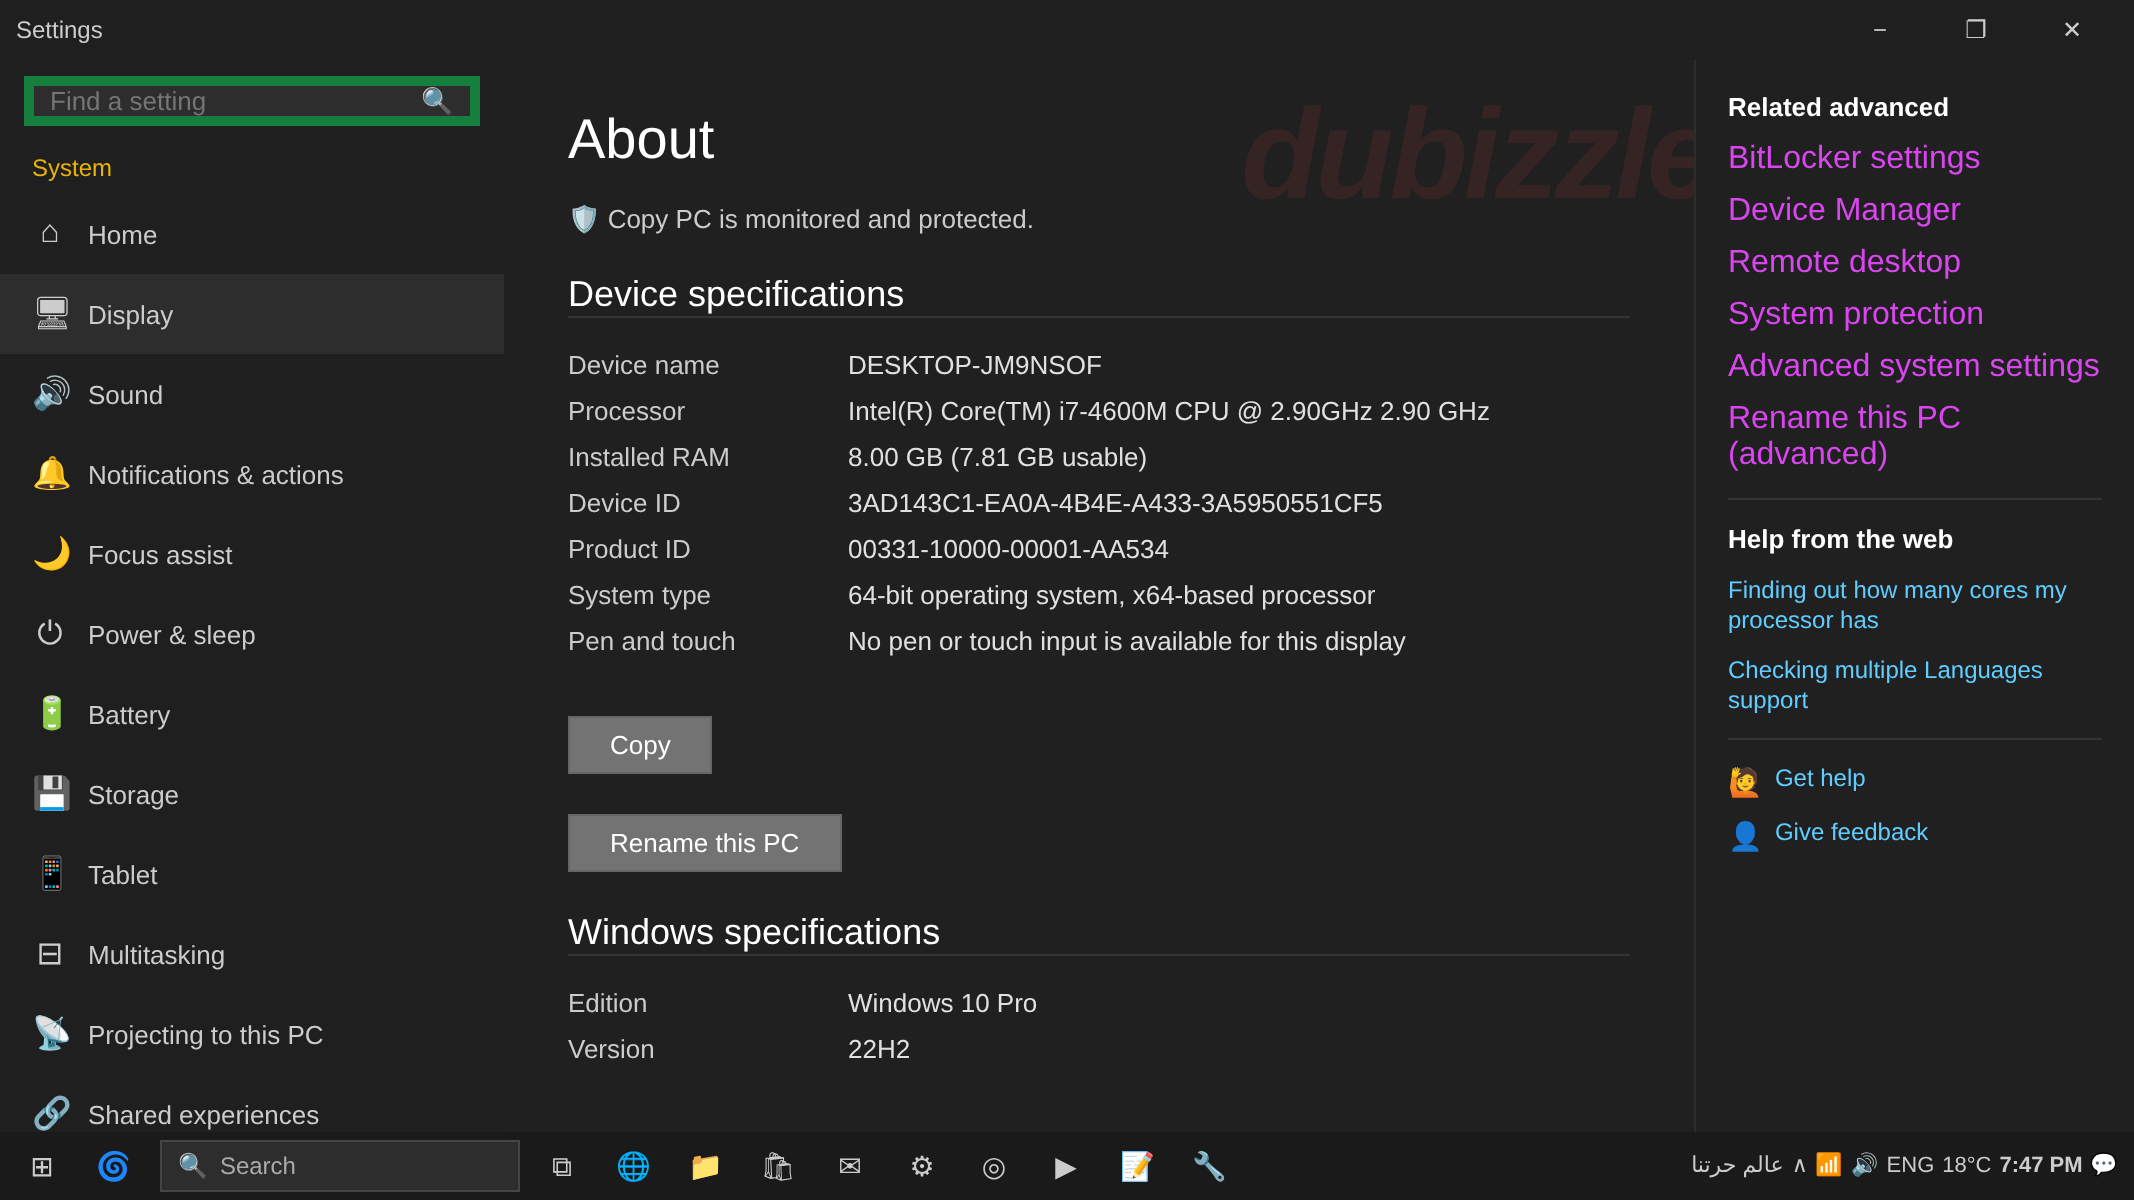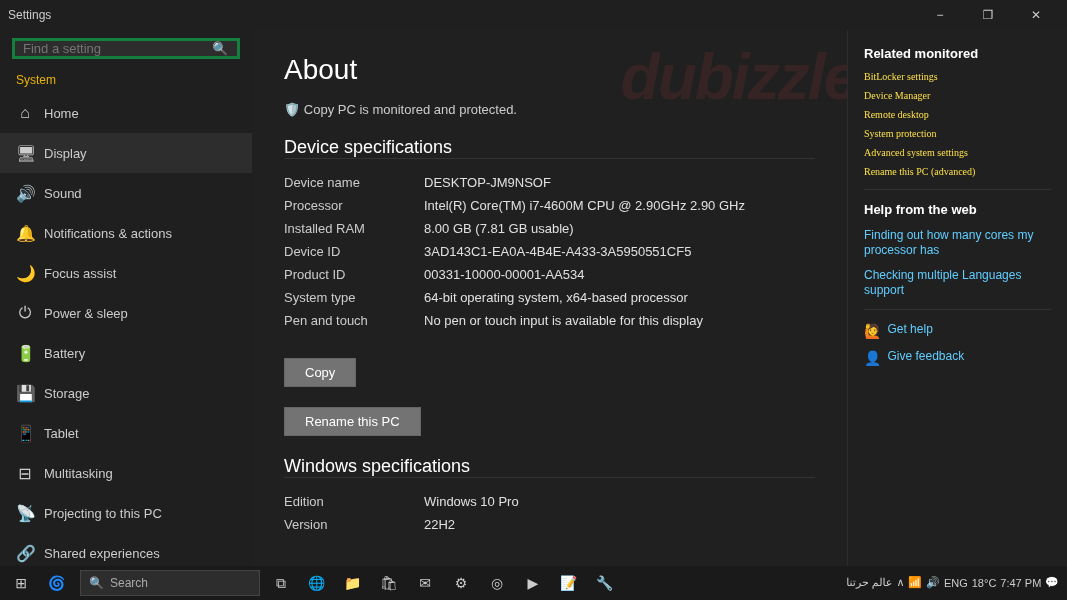--- a/index.html
+++ b/index.html
@@ -60,21 +60,21 @@
       display: flex;
       flex-direction: column;
       flex-shrink: 0;
       overflow-y: auto;
     }
     .sidebar-search {
       margin: 8px 12px;
       display: flex;
       align-items: center;
       background: #2d2d2d;
-      border: 3px solid #15803d;
+      border: 5px solid #15803d;
       height: 32px;
       padding: 0 8px;
     }
     .sidebar-search input {
       background: transparent;
       border: none;
       color: #ccc;
       font-size: 13px;
       outline: none;
       flex: 1;
@@ -176,27 +176,26 @@
       overflow-y: auto;
       border-left: 1px solid #2d2d2d;
     }
     .right-heading {
       font-size: 13px;
       font-weight: 600;
       color: #fff;
       margin-bottom: 10px;
     }
     .right-link {
-      color: #fde047;
-      font-size: 10px;
+      color: #d946ef;
+      font-size: 16px;
       cursor: pointer;
       display: block;
       margin-bottom: 8px;
       text-decoration: none;
-      font-family: Liberation Serif, serif;
     }
     .right-divider {
       border: none;
       border-top: 1px solid #333;
       margin: 12px 0;
     }
     .web-link-item {
       display: flex;
       align-items: flex-start;
       margin-bottom: 10px;
@@ -253,21 +252,21 @@
     }
     .taskbar-right {
       margin-left: auto;
       display: flex;
       align-items: center;
       gap: 4px;
       font-size: 11px;
       color: #ccc;
       padding-right: 4px;
     }
-    .taskbar-clock { text-align: right; line-height: 1.3; }
+    .taskbar-clock { text-align: right; line-height: 1.3; font-weight: bold; }
 
     
     .watermark {
       position: absolute;
       top: 10px;
       right: -10px;
       font-size: 64px;
       font-style: italic;
       color: rgba(180,60,60,0.15);
       font-weight: bold;
@@ -404,21 +403,21 @@
   </div>
           <div class="spec-row">
     <span class="spec-label">Version</span>
     <span class="spec-value">22H2</span>
   </div>
         </div>
     </div>
   </div>
 
   <div class="right-panel">
-    <div class="right-heading">Related monitored</div>
+    <div class="right-heading">Related advanced</div>
     <div id="related-links">
         <a class="right-link">BitLocker settings</a>
         <a class="right-link">Device Manager</a>
         <a class="right-link">Remote desktop</a>
         <a class="right-link">System protection</a>
         <a class="right-link">Advanced system settings</a>
         <a class="right-link">Rename this PC (advanced)</a>
       </div>
     <hr class="right-divider">
     <div class="right-heading">Help from the web</div>

